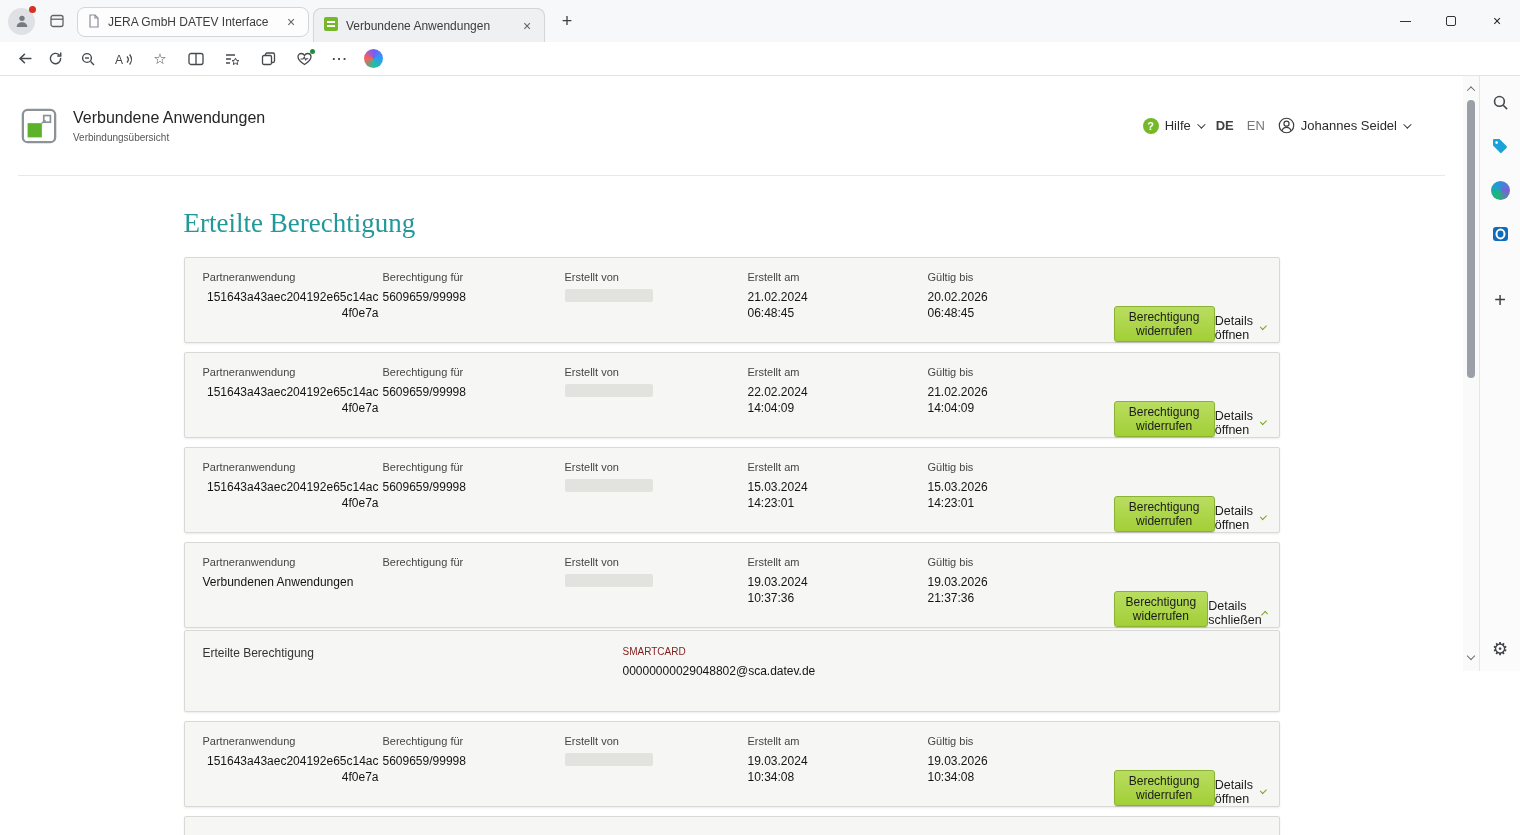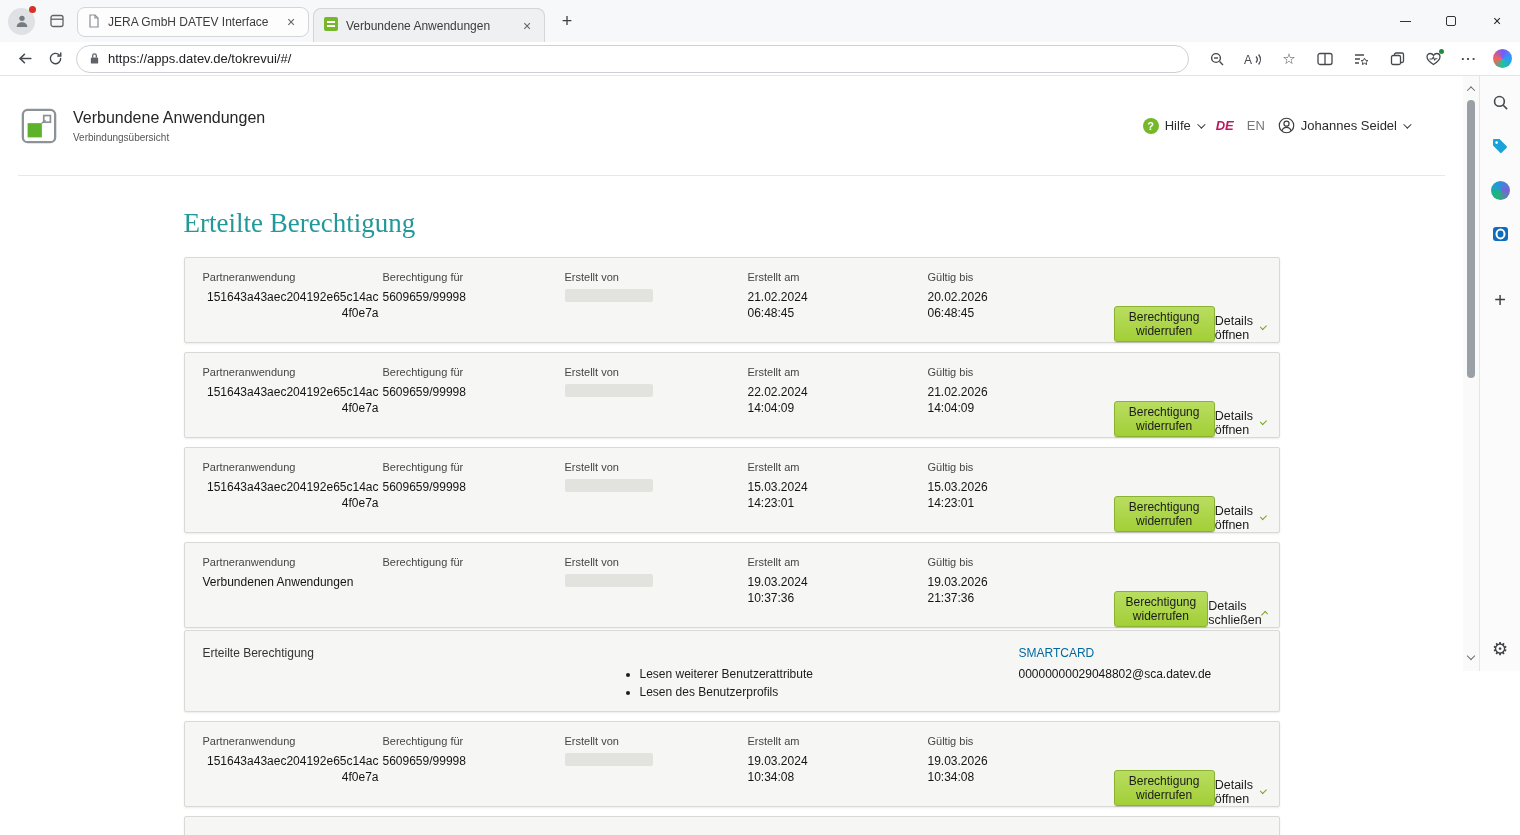--- a/index.html
+++ b/index.html
@@ -67,21 +67,21 @@
   .page-header { height:100px; margin:0 18px; border-bottom:1px solid #e8e8e5; display:flex; align-items:center; }
   .app-logo { width:38px; height:38px; margin-left:2px; }
   .app-titles { margin-left:15px; }
   .app-title { font-size:16px; color:#262626; }
   .app-subtitle { font-size:10px; color:#565656; margin-top:5px; }
   .header-right { margin-left:auto; display:flex; align-items:center; gap:13px; font-size:13px; color:#2b2b2b; margin-right:36px; }
   .help-group, .user-group { display:flex; align-items:center; gap:6px; cursor:pointer; }
   .help-circle { width:16px; height:16px; border-radius:50%; background:#76b82a; color:#fff; font-size:11px; font-weight:bold;
                  display:flex; align-items:center; justify-content:center; }
   .lang { cursor:pointer; }
-  .lang.de { font-weight:bold; color:#be185d;font-style:italic; }
+  .lang.de { font-weight:bold; color:#404040; }
   .lang.en { color:#767676; }
   .chev { display:inline-block; width:6px; height:6px; border-right:1.6px solid #333; border-bottom:1.6px solid #333; }
   .chev.down { transform:rotate(45deg) translateY(-2px); }
   .chev.up { transform:rotate(-135deg) translateY(-2px); }
   .chev.green { border-color:#74a51e; }
 
   
   .main { width:1096px; margin:0 auto; }
   .page-title { font-family:"Liberation Serif", serif; font-weight:500; font-size:27px; color:#21999a; margin:32px 0 18px 0; }
 
@@ -99,21 +99,21 @@
             border:1px solid #8cb232; border-radius:3px; padding:3px 11px; cursor:pointer; box-shadow:0 1px 1px rgba(0,0,0,0.15); }
   .details-link { margin-top:10px; display:flex; align-items:center; font-size:12.5px; color:#1b1b1b; cursor:pointer; }
 
   .details-panel { background:#f6f6f4; border:1px solid #d9d9d5; border-radius:2px; box-shadow:0 1px 2px rgba(0,0,0,0.08);
                    height:82px; margin-bottom:9px; display:grid; grid-template-columns:420px 396px 1fr;
                    padding:15px 15px 0 18px; }
   .dp-heading { font-size:12px; color:#333; }
   ul.dp-list { margin:7px 0 0 0; padding-left:17px; }
   ul.dp-list.flush { margin-top:21px; }
   ul.dp-list li { font-size:12px; color:#1c1c1c; margin-bottom:4px; }
-  .dp-auth-label { font-size:12px; color:#0369a1; }
+  .dp-auth-label { font-size:10px; color:#7f1d1d; }
   .dp-auth-value { font-size:12px; color:#141414; margin-top:7px; }
 </style>
 </head>
 <body>
 
 <div class="window">
 
   <div class="tabstrip">
     <div class="avatar">
       <svg width="16" height="16" viewBox="0 0 24 24">
@@ -170,27 +170,20 @@
       <svg width="17" height="17" viewBox="0 0 16 16" fill="none" stroke="#45484c" stroke-width="1.5" stroke-linecap="round">
           <path d="M13 8H3"></path>
           <path d="M7 4L3 8l4 4"></path>
         </svg>
     </div>
     <div class="nav-btn">
       <svg width="15" height="15" viewBox="0 0 16 16" fill="none" stroke="#45484c" stroke-width="1.5" stroke-linecap="round">
           <path d="M13.5 8a5.5 5.5 0 1 1-1.7-3.95"></path>
           <path d="M13.6 2.2v3.2h-3.2"></path>
         </svg>
-    </div>
-    <div class="addressbar">
-      <svg width="11" height="13" viewBox="0 0 12 14">
-          <rect x="2" y="6" width="8" height="6.5" rx="1" fill="#5f6368"></rect>
-          <path d="M4 6V4a2 2 0 0 1 4 0v2" fill="none" stroke="#5f6368" stroke-width="1.4"></path>
-        </svg>
-      <span class="url-text">https://apps.datev.de/tokrevui/#/</span>
     </div>
     <div class="tb-cluster">
       <div class="tb-icon">
         <svg width="16" height="16" viewBox="0 0 16 16" fill="none" stroke="#45484c" stroke-width="1.4">
             <circle cx="7" cy="7" r="4.4"></circle>
             <path d="M10.6 10.6L14 14"></path>
             <path d="M5 7h4"></path>
           </svg>
       </div>
       <div class="tb-icon">
@@ -399,26 +392,20 @@
                 <span class="chev up green"></span>
               </div>
           </div>
         </div>
 
         <div class="details-panel">
           <div class="dp-col">
             <div class="dp-heading">Erteilte Berechtigung</div>
           </div>
           <div class="dp-col">
-            <ul class="dp-list flush">
-              <li>Lesen weiterer Benutzerattribute</li>
-              <li>Lesen des Benutzerprofils</li>
-            </ul>
-          </div>
-          <div class="dp-col">
             <div class="dp-auth-label">SMARTCARD</div>
             <div class="dp-auth-value">00000000029048802@sca.datev.de</div>
           </div>
         </div>
 
         <div class="card">
           <div class="col">
               <div class="lbl">Partneranwendung</div>
               <div class="val id">151643a43aec204192e65c14ac4f0e7a</div>
             </div>

